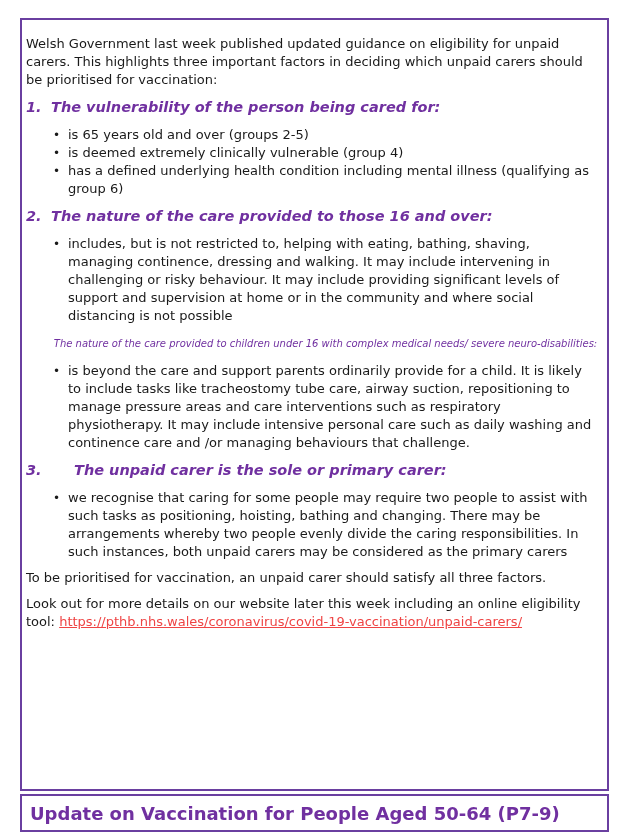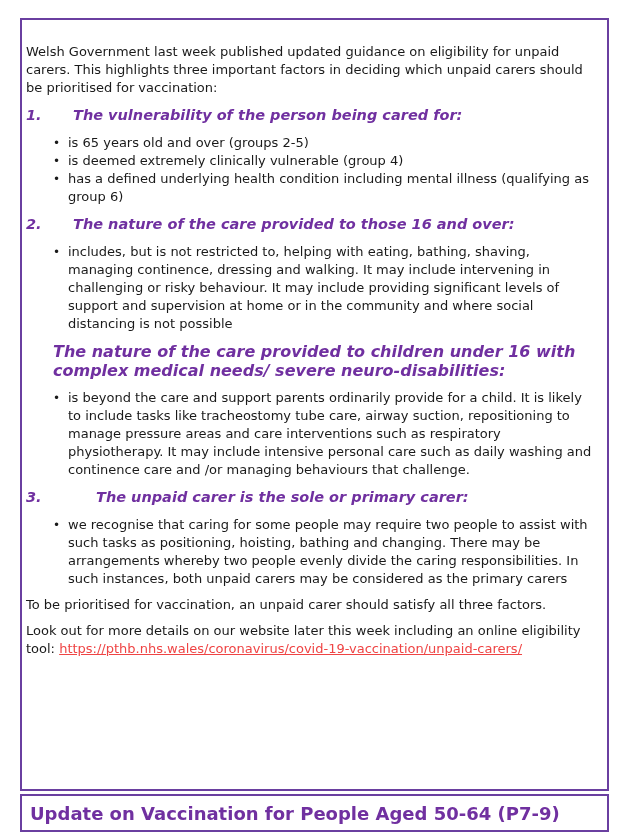--- a/index.html
+++ b/index.html
@@ -9,36 +9,36 @@
     font-size:13px;line-height:18px;color:#1a1a1a;
     overflow:hidden;
   }
   .box{
     position:absolute;left:20px;width:589px;box-sizing:border-box;
     border:2px solid #6a3fa0;background:#ffffff;
   }
   .main-box{top:18px;height:773px;padding:7px 9px 8px 4px;overflow:hidden;}
   .footer-box{top:794px;height:38px;display:flex;align-items:center;padding:4px 20px 2px 8px;}
   .para{margin:8px 0;}
-  .para.first{margin-top:16px;}
+  .para.first{margin-top:8px;}
   .bullets{margin:8px 0;padding:0 0 0 42px;list-style:none;}
   .bullets li{position:relative;margin:0;}
   .bullets li::before{
     content:"\2022";position:absolute;left:-15px;top:0;font-size:12px;
   }
   .sec-head{
     display:flex;margin:9px 0;color:#7030a0;
     font-weight:bold;font-style:italic;font-size:14.5px;line-height:19px;
   }
   .sec-num{flex:0 0 25px;}
   .sec-head.wide .sec-num{flex:0 0 48px;}
-  .sec-text{flex:1;margin-left:22px;}
+  .sec-text{flex:1;}
   .sub-head{
     margin:9px 0 9px 27px;color:#7030a0;
-    font-weight:bold;font-style:italic;font-size:16px;line-height:19px;
+    font-weight:normal;font-style:italic;font-size:10px;line-height:19px;text-align:center;
   }
   .link{color:#ef4444;text-decoration:underline;cursor:pointer;}
   .footer-heading{
     margin:0;color:#7030a0;font-weight:bold;font-size:18px;line-height:22px;
     font-family:"DejaVu Sans","Liberation Sans",sans-serif;
   }
 </style>
 </head>
 <body>
 

